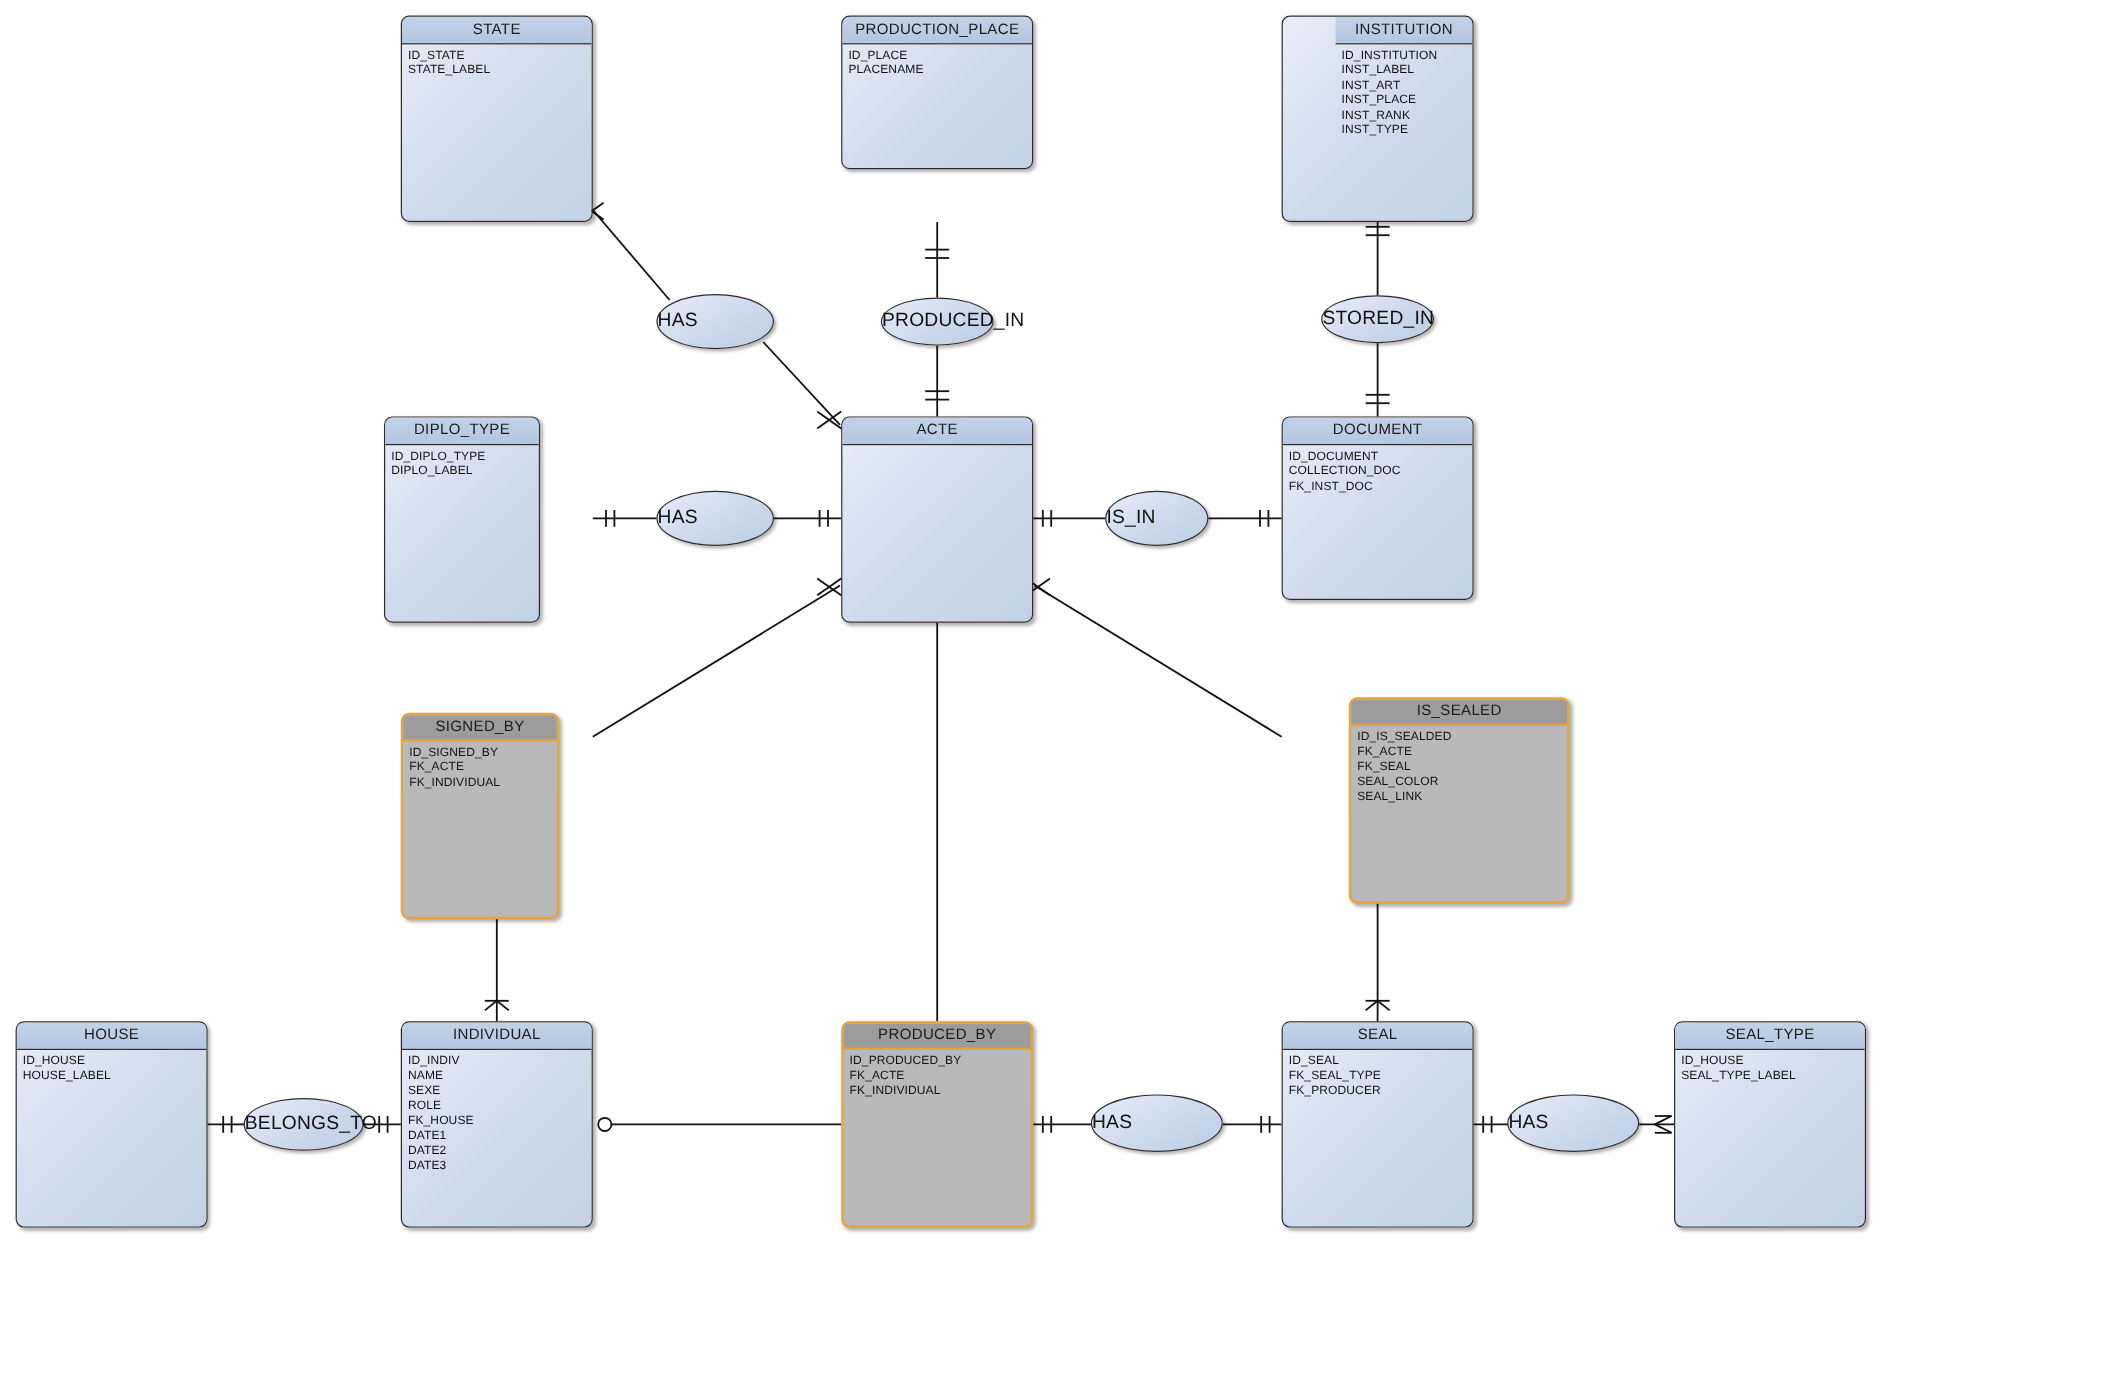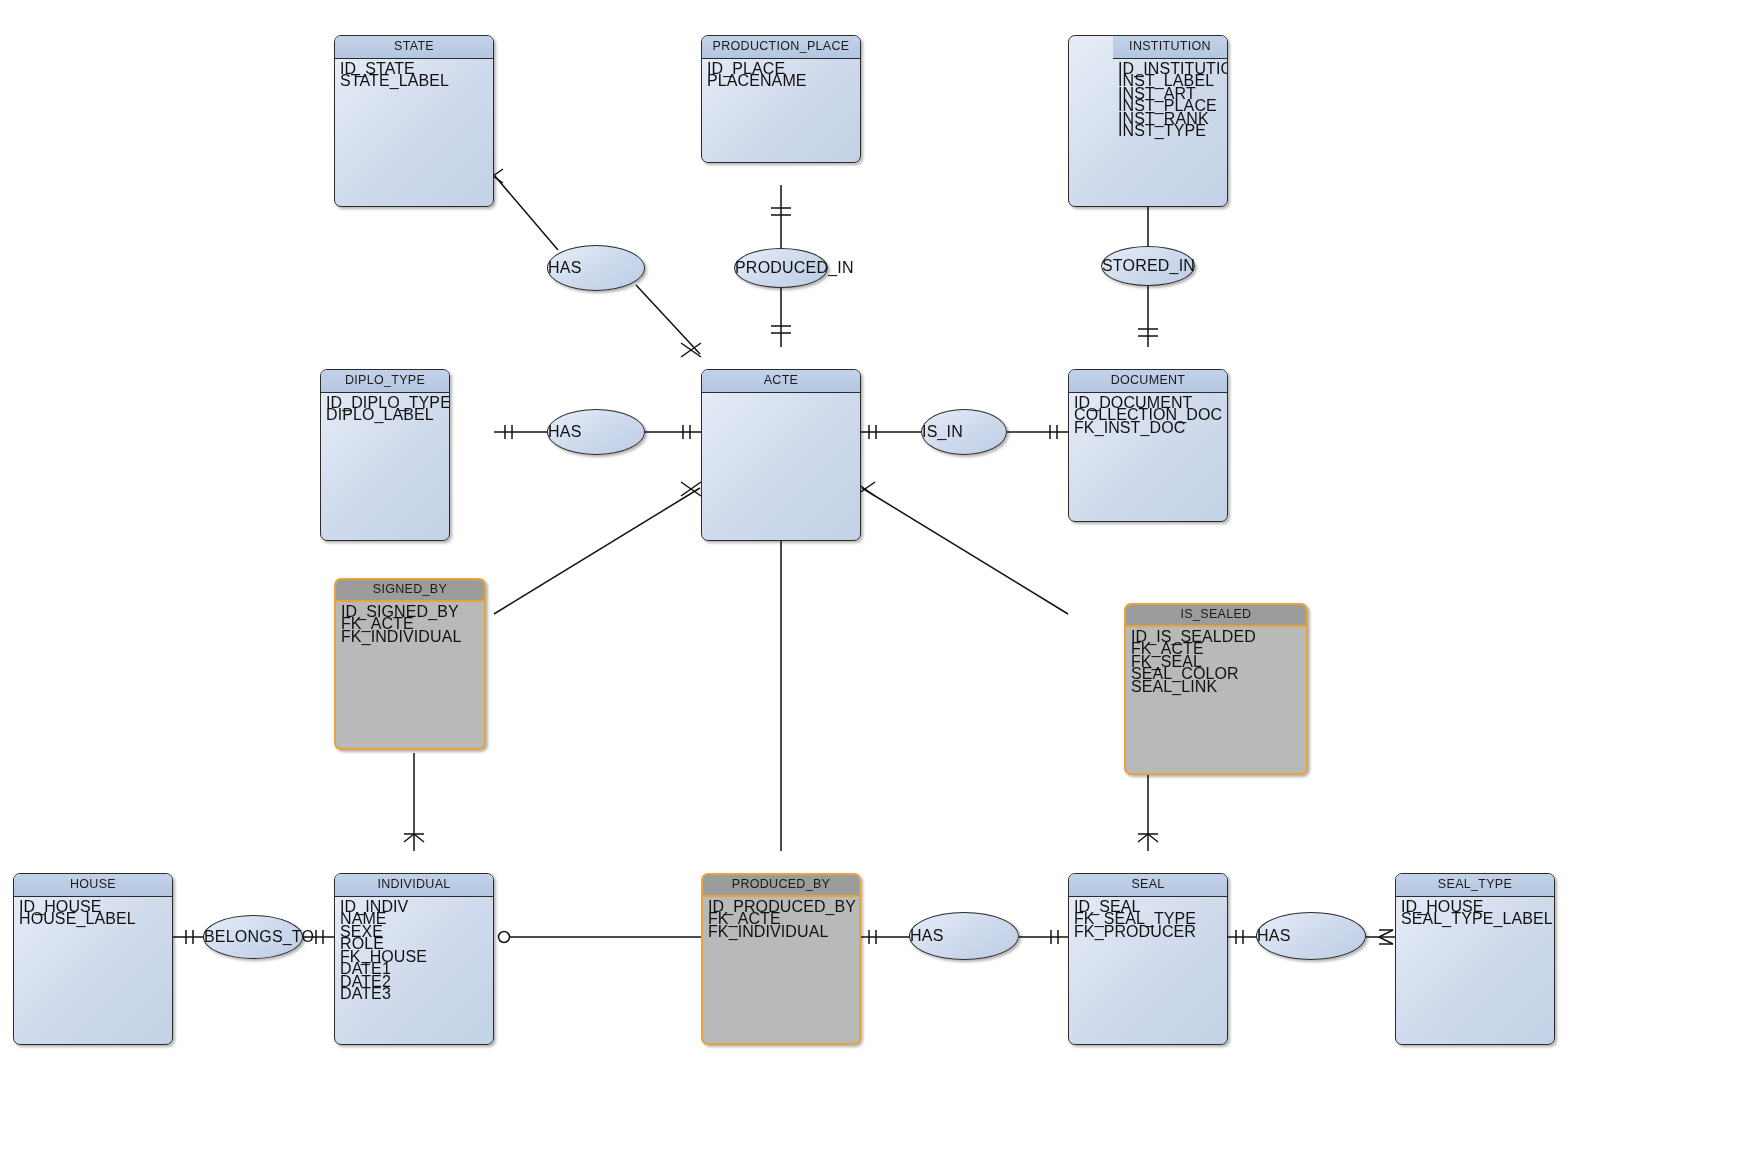--- a/index.html
+++ b/index.html
@@ -21,33 +21,32 @@
     left: 0; top: 0;
     width: 1758px; height: 1162px;
     pointer-events: none;
   }
   
   .entity {
     position: absolute;
     border-radius: 7px;
     overflow: hidden;
     box-shadow: 2px 2px 3px rgba(0,0,0,0.30);
-    margin-top: 22px;
   }
   .entity .hdr {
     text-align: center;
     font-size: 12.5px;
     color: #1b1b1b;
     letter-spacing: 0.3px;
     padding: 4px 2px 5px 2px;
     line-height: 13px;
   }
   .entity .body {
     padding: 4px 0 4px 5px;
-    font-size: 16px;
+    font-size: 10px;
     line-height: 12.45px;
     color: #111;
   }
   .entity .body .fld {
     white-space: nowrap;
     letter-spacing: 0.1px;
   }
 
   
   .entity.blue {
@@ -259,21 +258,21 @@
         <div class="hdr">ACTE</div>
       </div>
       <div class="entity blue" style="left: 1068px; top: 347px; width: 160px; height: 153px;">
         <div class="hdr">DOCUMENT</div>
         <div class="body">
           <div class="fld">ID_DOCUMENT</div>
           <div class="fld">COLLECTION_DOC</div>
           <div class="fld">FK_INST_DOC</div>
         </div>
       </div>
-      <div class="entity grey" style="left: 334px; top: 556px; width: 152px; height: 172px;">
+      <div class="entity grey" style="left: 334px; top: 594px; width: 132px; height: 172px;">
         <div class="hdr">SIGNED_BY</div>
         <div class="body">
           <div class="fld">ID_SIGNED_BY</div>
           <div class="fld">FK_ACTE</div>
           <div class="fld">FK_INDIVIDUAL</div>
         </div>
       </div>
       <div class="entity grey" style="left: 1124px; top: 581px; width: 184px; height: 172px;">
         <div class="hdr">IS_SEALED</div>
         <div class="body">

